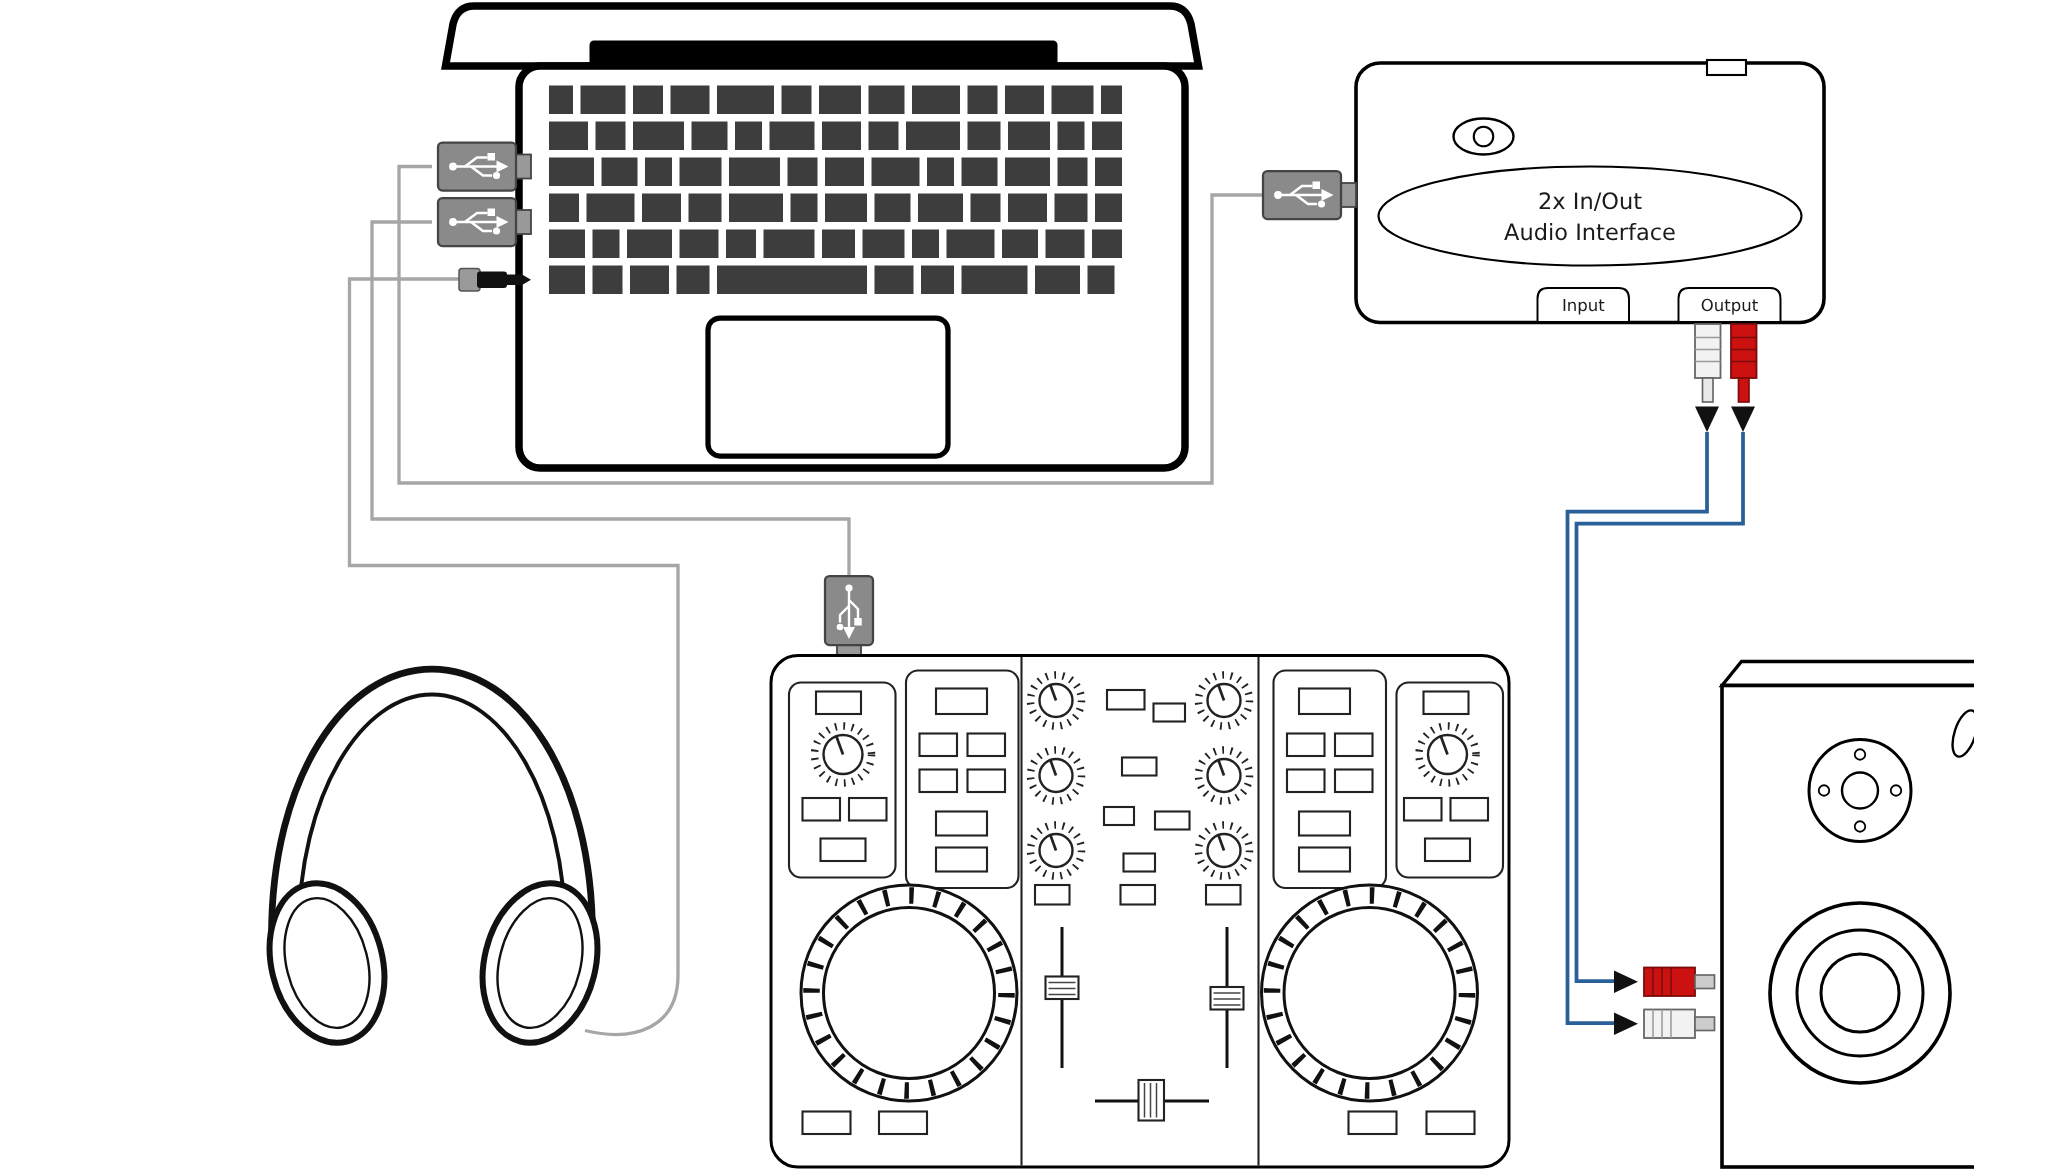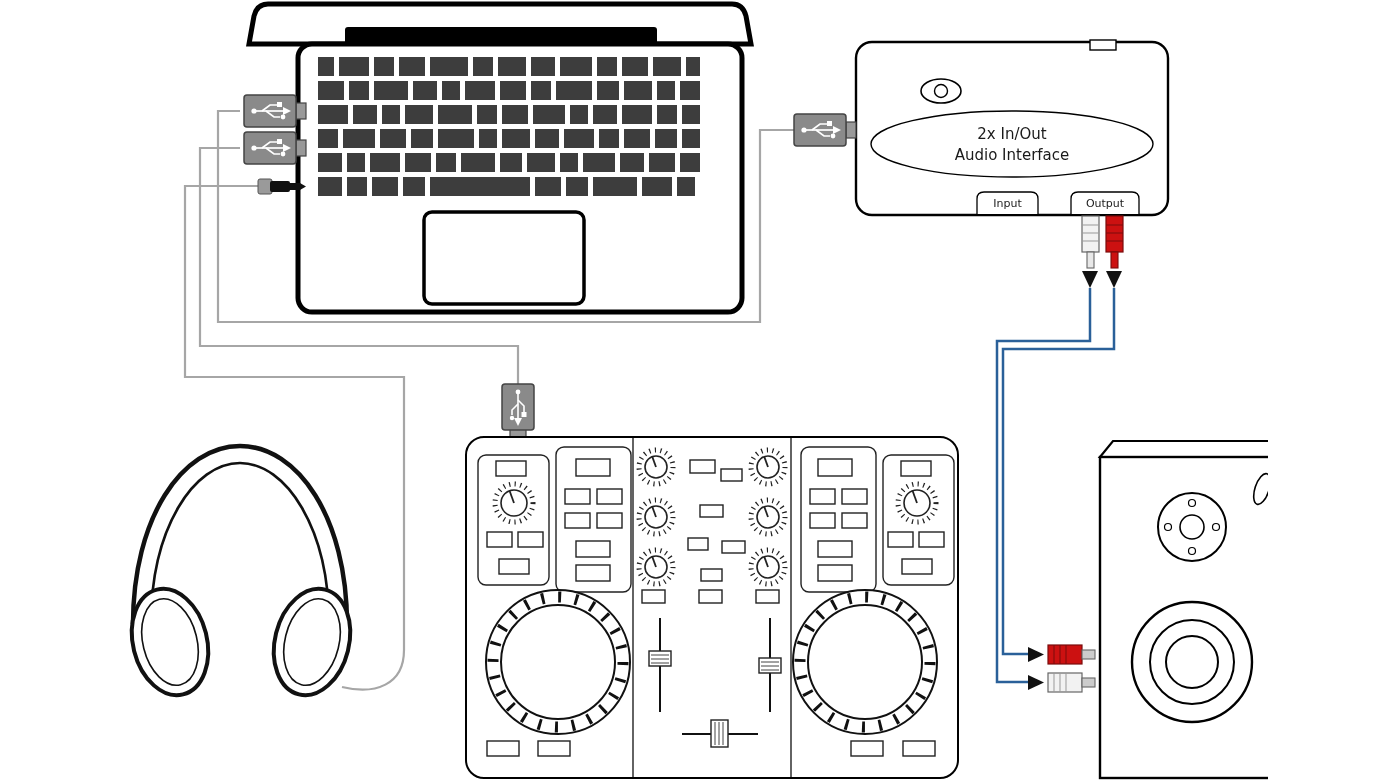--- a/index.html
+++ b/index.html
@@ -1,16 +1,16 @@
 <!DOCTYPE html>
 <html><head>
 <meta charset="utf-8">
 <style>
   html,body{margin:0;padding:0;background:#ffffff;}
-  .stage{width:1268px;height:780px;position:relative;overflow:hidden;}
+  .stage{width:1268px;height:780px;position:relative;overflow:hidden;margin-left:48px;}
   svg text{font-family:"DejaVu Sans","Liberation Sans",sans-serif;fill:#1a1a1a;}
   .lbl{font-size:15px;text-anchor:middle;}
   .lbl-sm{font-size:11px;text-anchor:middle;}
   .outline{fill:#ffffff;stroke:#000000;}
   .btn{fill:#ffffff;stroke:#222222;stroke-width:1.4;}
 </style>
 </head>
 <body>
 
 <div class="stage">

